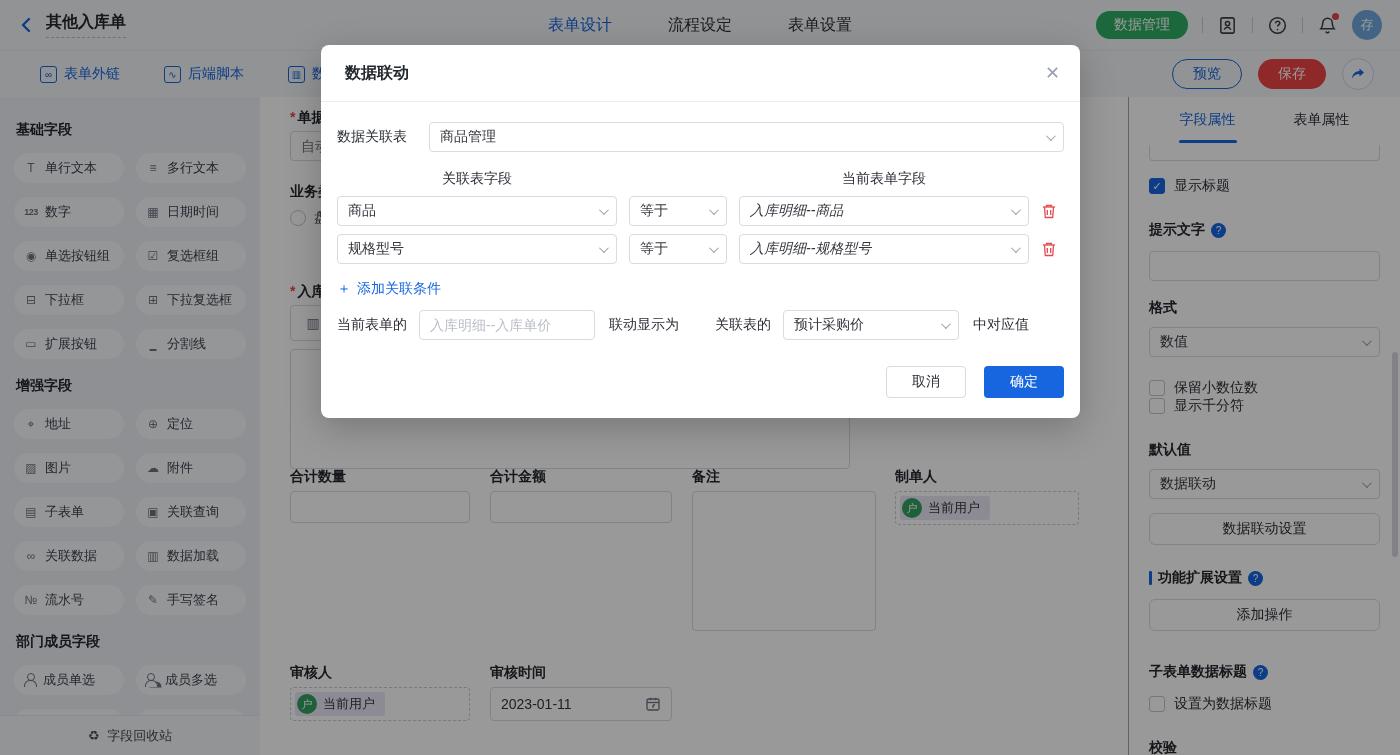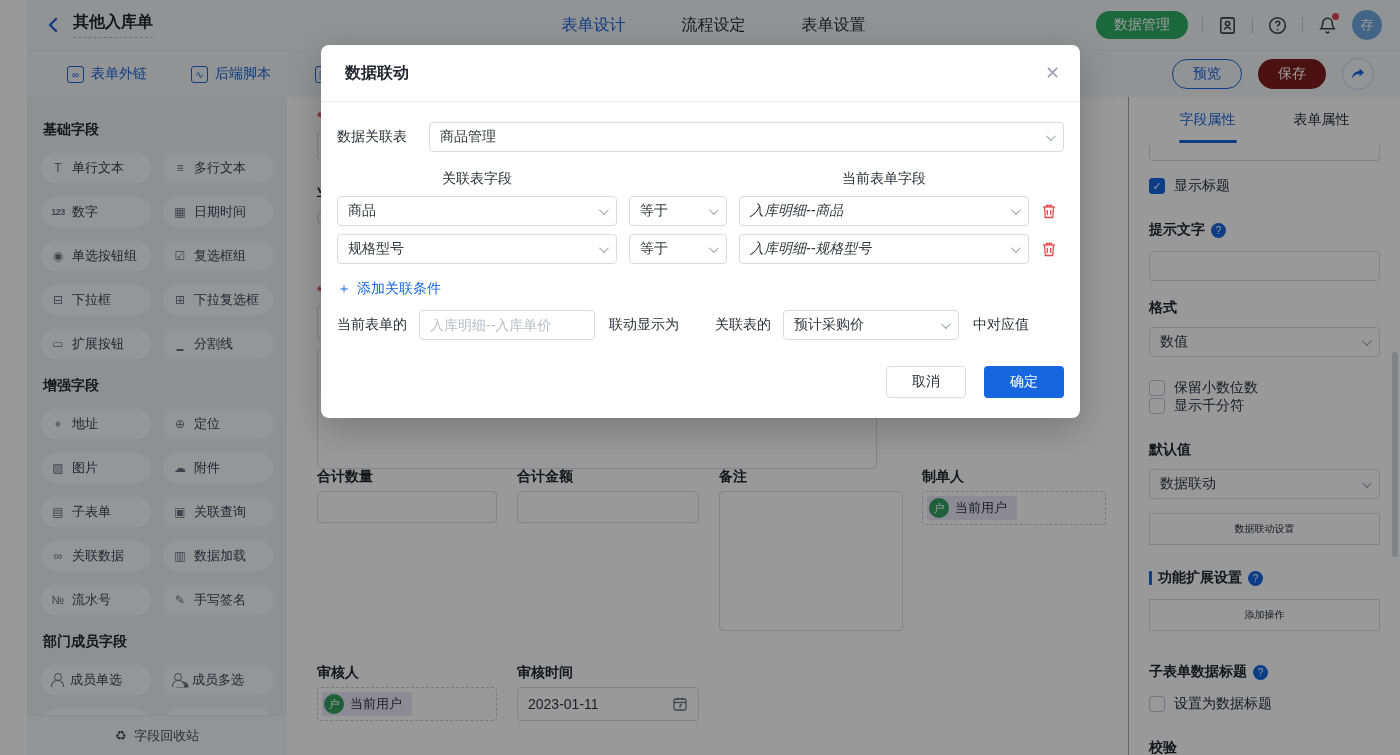--- a/index.html
+++ b/index.html
@@ -1,18 +1,18 @@
 <!DOCTYPE html>
 <html><head>
 <meta charset="utf-8">
 <style>
   * { box-sizing: border-box; margin: 0; padding: 0; }
   html,body { width:1400px; height:755px; overflow:hidden; }
   body { font-family:"Liberation Sans","DejaVu Sans",sans-serif; font-size:14px; color:#1f2329; background:#fff; }
-  .app { position:relative; width:1400px; height:755px; overflow:hidden;padding-left:27px; }
+  .app { position:relative; width:1400px; height:755px; overflow:hidden; }
 
   
   .topbar { position:relative; height:50px; background:#f3f5f8; display:flex; align-items:center; padding:0 18px; }
   .back-wrap { display:flex; align-items:center; gap:10px; }
   .back-ic { width:18px; height:18px; color:#1766e0; }
   .doc-title { font-size:16px; font-weight:bold; color:#23272e; border-bottom:1px dashed #b9bdc9; padding-bottom:4px; }
   .top-tabs { position:absolute; left:50%; top:0; height:50px; transform:translateX(-50%); display:flex; align-items:center; gap:56px; }
   .top-tab { font-size:16px; color:#2b2f36; cursor:pointer; white-space:nowrap; }
   .top-tab.active { color:#1766e0; }
   .top-right { margin-left:auto; display:flex; align-items:center; gap:14px; }
@@ -23,21 +23,21 @@
   .bell-dot { position:absolute; right:-1px; top:-2px; width:7px; height:7px; background:#e5484d; border-radius:50%; }
   .avatar { width:30px; height:30px; border-radius:50%; background:#6fa8e0; color:#fff; display:flex; align-items:center; justify-content:center; font-size:13px; }
 
   
   .toolbar { height:47px; background:#f3f5f8; display:flex; align-items:center; padding:0 26px 0 40px; border-top:1px solid #e9ecf1; }
   .tb-items { display:flex; align-items:center; gap:44px; }
   .tb-item { display:flex; align-items:center; gap:7px; color:#1766e0; font-size:14px; cursor:pointer; }
   .tb-item .g { font-size:13px; width:17px; height:17px; border:1px solid #1766e0; border-radius:3px; display:flex; align-items:center; justify-content:center; font-size:10px; }
   .tb-right { margin-left:auto; display:flex; align-items:center; gap:16px; }
   .btn-outline { height:30px; padding:0 20px; border:1px solid #1766e0; color:#1766e0; border-radius:15px; background:transparent; display:flex; align-items:center; font-size:14px; }
-  .btn-filled { height:30px; padding:0 20px; background:#7f1d1d; color:#fff; border-radius:15px; border:none; display:flex; align-items:center; font-size:14px; }
+  .btn-filled { height:30px; padding:0 20px; background:#ef4444; color:#fff; border-radius:15px; border:none; display:flex; align-items:center; font-size:14px; }
   .share-circle { width:32px; height:32px; border-radius:50%; border:1px solid #cdd4ef; background:#f7f8fc; display:flex; align-items:center; justify-content:center; color:#1766e0; }
 
   
   .main { display:flex; height:658px; }
   .sidebar { position:relative; width:260px; background:#eff1f5; padding:14px 14px 46px 14px; overflow:hidden; flex:none; }
   .sec-title { font-size:14px; font-weight:bold; color:#23272e; margin:10px 0 14px 2px; }
   .pill-grid { display:grid; grid-template-columns:1fr 1fr; column-gap:12px; row-gap:14px; margin-bottom:18px; }
   .fpill { height:30px; border-radius:15px; background:#f9fafc; display:flex; align-items:center; gap:6px; padding:0 9px; font-size:13px; color:#3c4250; white-space:nowrap; overflow:hidden; cursor:grab; }
   .fpill .fic { color:#6b7280; font-size:12px; width:16px; text-align:center; flex:none; }
   .fic-123 { font-size:9px !important; font-weight:bold; letter-spacing:-0.5px; }
@@ -69,21 +69,21 @@
   .rcontent { padding:0 20px; }
   .clip-input { height:16px; border:1px solid #d9dbe1; border-top:none; border-radius:0 0 4px 4px; margin-top:2px; }
   .cbrow { display:flex; align-items:center; gap:9px; font-size:14px; color:#2b2f36; cursor:pointer; }
   .cb { width:16px; height:16px; border:1px solid #c3c7cf; border-radius:3px; background:#fff; flex:none; display:flex; align-items:center; justify-content:center; }
   .cb.on { background:#1766e0; border-color:#1766e0; color:#fff; font-size:11px; }
   .plabel { font-size:14px; font-weight:bold; color:#23272e; display:flex; align-items:center; gap:6px; }
   .qmark { width:15px; height:15px; border-radius:50%; background:#1766e0; color:#fff; font-size:10px; display:flex; align-items:center; justify-content:center; font-weight:normal; }
   .pinput { width:100%; height:30px; border:1px solid #d9dbe1; border-radius:4px; }
   .sel { height:30px; border:1px solid #d9dbe1; border-radius:4px; background:#fff; display:flex; align-items:center; justify-content:space-between; padding:0 10px; font-size:14px; color:#33363d; cursor:pointer; }
   .chev { width:7px; height:7px; border-right:1.5px solid #9aa0ab; border-bottom:1.5px solid #9aa0ab; transform:rotate(45deg) translateY(-2px); flex:none; }
-  .wbtn { width:100%; height:32px; border:1px solid #d9dbe1; border-radius:0; background:#fff; font-size:10px; color:#2b2f36; display:flex; align-items:center; justify-content:center; cursor:pointer; }
+  .wbtn { width:100%; height:32px; border:1px solid #d9dbe1; border-radius:6px; background:#fff; font-size:14px; color:#2b2f36; display:flex; align-items:center; justify-content:center; cursor:pointer; }
   .sechdr { display:flex; align-items:center; gap:6px; font-size:14px; font-weight:bold; color:#23272e; }
   .sechdr .bar { width:3px; height:14px; background:#1766e0; border-radius:1px; }
   .rscroll { position:absolute; right:2px; top:255px; width:6px; height:205px; background:#d7d9de; border-radius:3px; }
 
   
   .overlay { position:absolute; inset:0; background:rgba(0,0,0,0.4); z-index:50; }
   .modal { position:absolute; left:321px; top:45px; width:759px; background:#fff; border-radius:8px; z-index:60; box-shadow:0 10px 36px rgba(0,0,0,0.22); }
   .m-head { height:57px; display:flex; align-items:center; justify-content:space-between; padding:0 20px 0 24px; border-bottom:1px solid #ededf1; }
   .m-title { font-size:16px; font-weight:bold; color:#23272e; }
   .m-close { font-size:18px; color:#9ca3af; cursor:pointer; line-height:1; }

